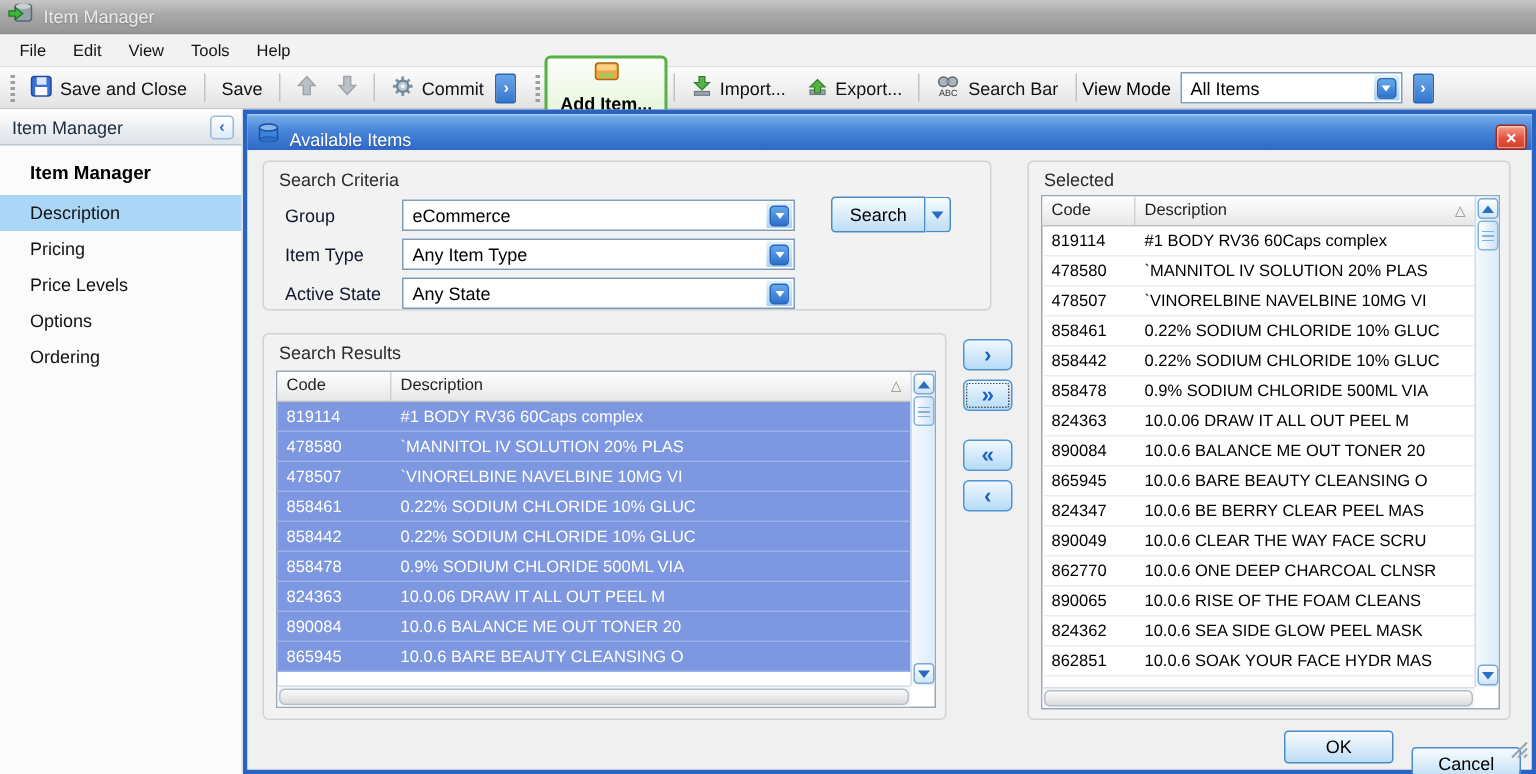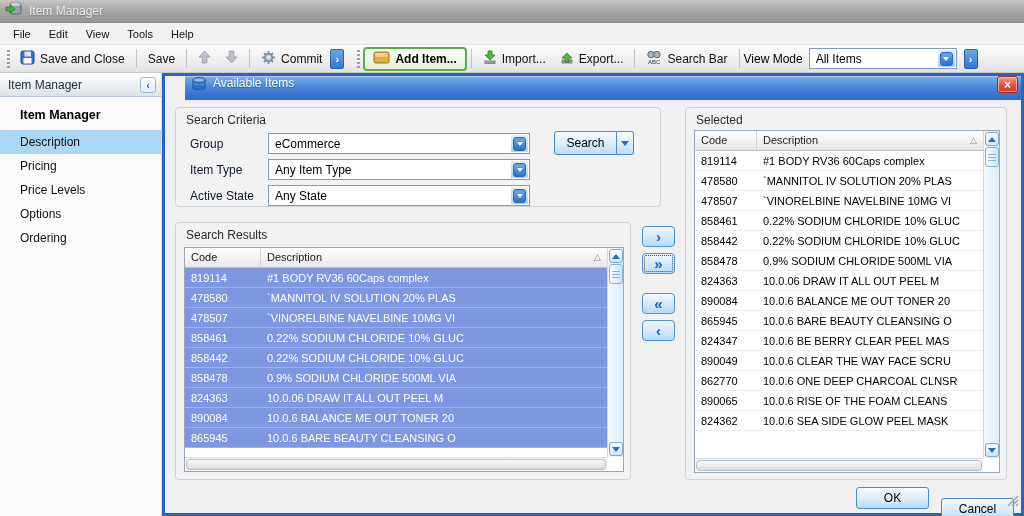--- a/index.html
+++ b/index.html
@@ -18,21 +18,21 @@
     background:linear-gradient(180deg,#fcfcfc 0%,#efefef 55%,#e2e2e2 100%);
     border-bottom:1px solid #c8c8c8; display:flex; align-items:center; padding:0 4px; font-size:12px; }
   .tb-btn { display:flex; align-items:center; gap:5px; padding:3px 7px; border-radius:3px; color:#111; white-space:nowrap; }
   .tb-sep { width:1px; height:19px; background:#c4c4c4; margin:0 4px; flex:none; }
   .tb-grip { width:5px; height:18px; margin:0 3px; flex:none;
     background:repeating-linear-gradient(180deg,#9aa0a6 0 2px,transparent 2px 4px); width:3px; }
   .tb-drop { width:14px; height:20px; border-radius:2px; margin-left:1px;
     background:linear-gradient(180deg,#6aa7e8,#3577cf); border:1px solid #2b64b4; color:#fff;
     display:flex; align-items:center; justify-content:center; font-size:11px; font-weight:bold; }
   .add-item-btn { border:2px solid #56b244; border-radius:4px; background:linear-gradient(180deg,#fdfefb,#e4f5d8);
-    padding:2px 8px; display:flex; align-items:center; gap:5px; font-weight:bold; }
+    padding:2px 8px; display:flex; align-items:center; gap:5px; font-weight:bold;flex-direction:column; }
   .viewmode { display:flex; align-items:center; gap:6px; }
   .vm-combo { position:relative; width:148px; height:21px; background:#fff; border:1px solid #7f9db9; }
   .vm-combo .val { font-size:12px; padding:3px 6px; display:block; }
   .dd-btn { position:absolute; right:1px; top:1px; width:17px; height:17px;
     background:linear-gradient(180deg,#e2f1fc,#abd1f2); display:flex; align-items:center; justify-content:center; }
   .dd-sq { width:13px; height:14px; border-radius:3px; border:1px solid #2a66b8;
     background:linear-gradient(180deg,#66a8ec,#2e71cc); display:flex; align-items:center; justify-content:center; }
   .tri-dn-w { width:0; height:0; border-left:3px solid transparent; border-right:3px solid transparent; border-top:4px solid #fff; }
   .disabled-arrow { opacity:.9; }
 
@@ -44,21 +44,21 @@
   .collapse-btn { width:16px; height:16px; border:1px solid #9cb8d8; border-radius:3px; background:linear-gradient(180deg,#fff,#dceafa);
     color:#2a6cc4; font-weight:bold; font-size:11px; display:flex; align-items:center; justify-content:center; }
   .side-title { font-size:12.5px; font-weight:bold; color:#000; margin:11px 0 8px 20px; }
   .side-item { height:24px; display:flex; align-items:center; padding-left:20px; font-size:12px; color:#111; }
   .side-item.selected { background:#abd6f6; }
 
   
   .dialog { position:absolute; left:162px; top:73px; width:862px; height:443px;
     border:3px solid #2a63c2; background:#f0f0f0; }
   .dlg-titlebar { height:24px; background:linear-gradient(180deg,#7db2ed 0%,#4886d9 45%,#2f68c8 100%);
-    box-shadow:inset 0 1px 0 #a5c9f2; display:flex; align-items:flex-start; padding:0 3px 0 6px;margin-left:20px; }
+    box-shadow:inset 0 1px 0 #a5c9f2; display:flex; align-items:flex-end; padding:0 3px 0 6px; }
   .dlg-titlebar .ttl { color:#fff; font-size:12px; margin-left:6px; flex:1; text-shadow:0 1px 1px rgba(0,0,0,.3); }
   .close-btn { width:21px; height:17px; border-radius:3px; border:1px solid #a02a1c;
     background:linear-gradient(180deg,#f7a08f 0%,#e2523e 55%,#d2402c 100%);
     box-shadow:inset 0 0 0 1px rgba(255,255,255,.45); color:#fff; font-weight:bold; font-size:12px; line-height:1;
     display:flex; align-items:center; justify-content:center; }
   .dlg-content { position:relative; width:856px; height:413px; background:#f0f0f0; }
 
   .groupbox { position:absolute; border:1px solid #cdd3d9; border-radius:4px; background:#f2f2f2; }
   .gb-title { font-size:12px; color:#2a2a2a; padding:5px 0 0 10px; }
 
@@ -457,20 +457,24 @@
                 <div class="tcell c1">10.0.6 ONE DEEP CHARCOAL CLNSR</div>
               </div>
               <div class="trow">
                 <div class="tcell c0">890065</div>
                 <div class="tcell c1">10.0.6 RISE OF THE FOAM CLEANS</div>
               </div>
               <div class="trow">
                 <div class="tcell c0">824362</div>
                 <div class="tcell c1">10.0.6 SEA SIDE GLOW PEEL MASK</div>
               </div>
+              <div class="trow">
+                <div class="tcell c0">862851</div>
+                <div class="tcell c1">10.0.6 SOAK YOUR FACE HYDR MAS</div>
+              </div>
             </div>
           <div class="vscroll">
             <div class="vs-btn">
                 <span class="tri-up"></span>
               </div>
             <div class="vthumb">
                 <span class="vgrip"></span>
               </div>
             <div class="vs-btn bottom">
                 <span class="tri-dn"></span>

